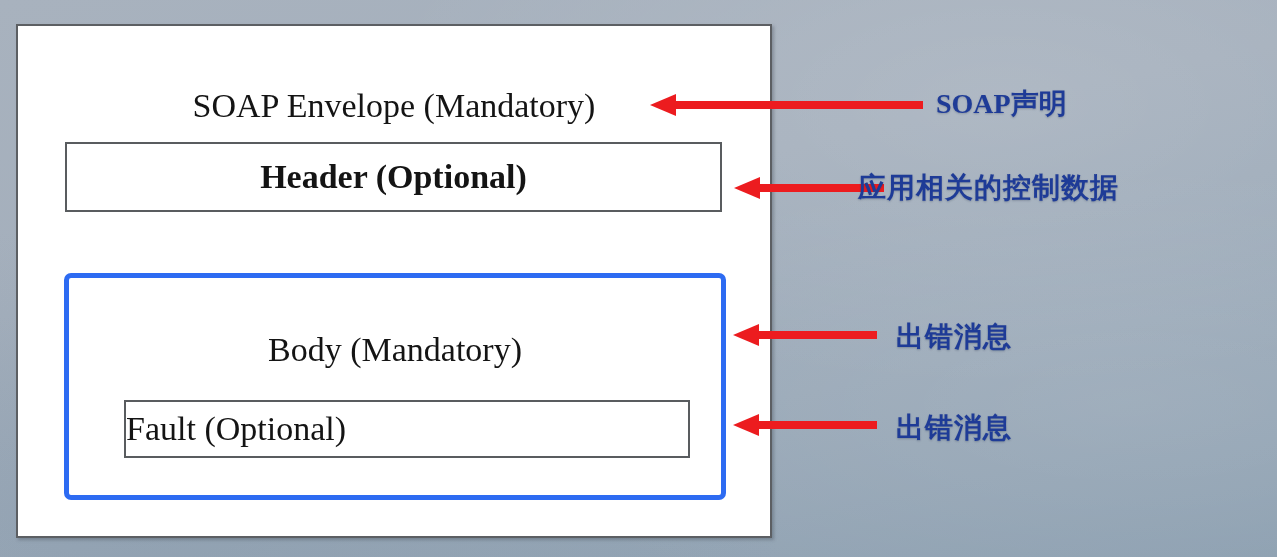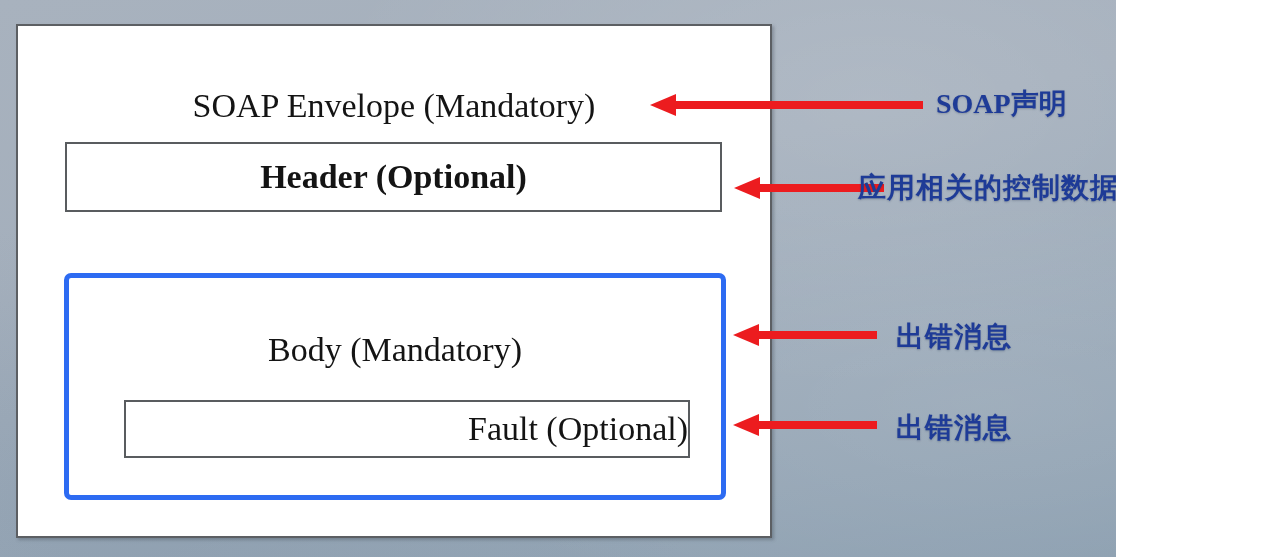--- a/index.html
+++ b/index.html
@@ -2,27 +2,28 @@
 <html><head>
 <meta charset="utf-8">
 <style>
   html, body { margin: 0; padding: 0; }
   body {
     font-family: "Liberation Sans", "DejaVu Sans", sans-serif;
     width: 1285px; height: 557px; overflow: hidden;
   }
   .stage {
     position: relative;
-    width: 1116px; height: 557px;
+    width: 1261px; height: 557px;
     background:
       radial-gradient(ellipse at 78% 18%, rgba(255,255,255,0.12), transparent 45%),
       radial-gradient(ellipse at 88% 72%, rgba(255,255,255,0.09), transparent 42%),
       radial-gradient(ellipse at 12% 92%, rgba(120,140,160,0.25), transparent 40%),
       linear-gradient(168deg, #a8b2be 0%, #a4afbc 38%, #9aa9b8 68%, #8da0b1 100%);
     overflow: hidden;
+    padding-left: 16px;
   }
 
   
   .envelope-box {
     position: absolute; left: 16px; top: 24px;
     width: 756px; height: 514px;
     box-sizing: border-box;
     background: #ffffff;
     border: 2px solid #5c5f63;
     box-shadow: 2px 2px 3px rgba(60,70,80,0.35);
@@ -61,21 +62,21 @@
     font-family: "Liberation Serif", "DejaVu Serif", serif;
     font-size: 34px; line-height: 44px; color: #141414;
     white-space: nowrap;
   }
   .fault-box {
     position: absolute; left: 55px; top: 122px;
     width: 566px; height: 58px;
     box-sizing: border-box;
     border: 2px solid #595c5f;
     background: #ffffff;
-    display: flex; align-items: center; justify-content: flex-end;
+    display: flex; align-items: center; justify-content: flex-start;
   }
 
   
   .arrow { position: absolute; height: 22px; }
   .arrow .head {
     position: absolute; left: 0; top: 0;
     width: 0; height: 0;
     border-top: 11px solid transparent;
     border-bottom: 11px solid transparent;
     border-right: 26px solid #ec1c1f;

